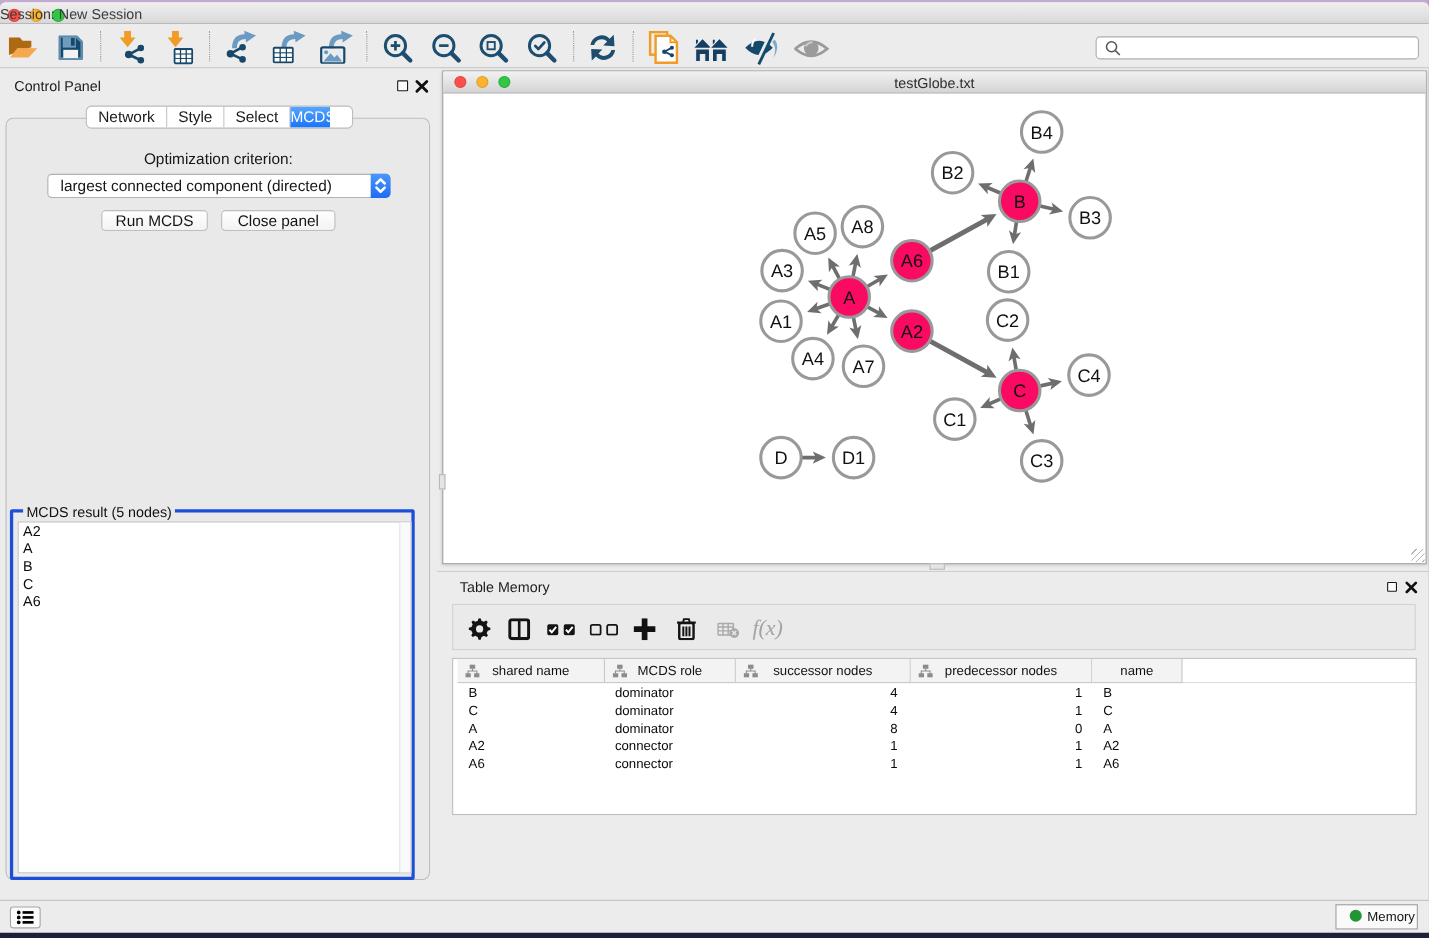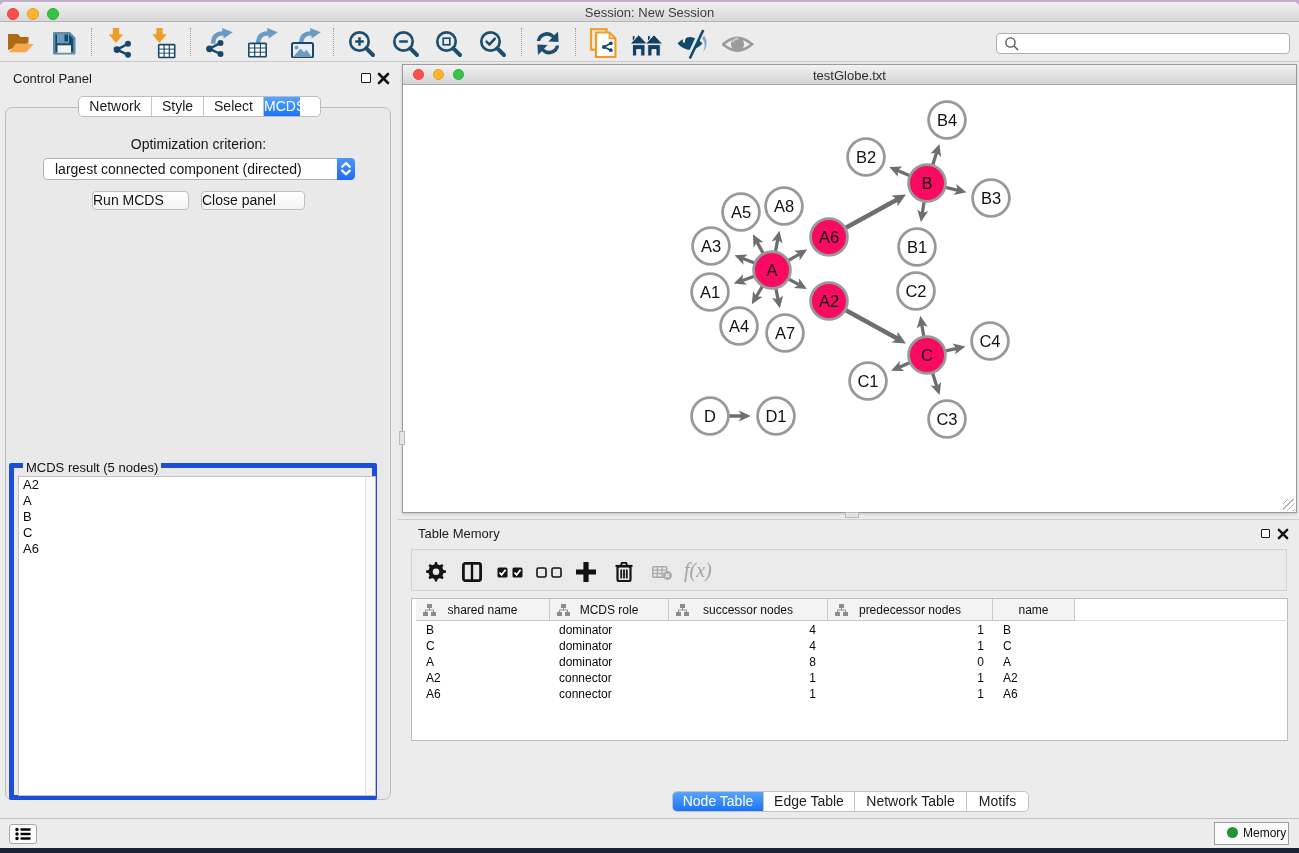--- a/index.html
+++ b/index.html
@@ -2,41 +2,41 @@
 <html><head><meta charset="utf-8">
 <style>
 *{margin:0;padding:0;box-sizing:border-box}
 html,body{width:1299px;height:853px;overflow:hidden;background:#1b2138;font-family:"Liberation Sans",sans-serif}
 .abs{position:absolute}
 #deskTop{position:absolute;left:0;top:0;width:1299px;height:10px;background:#c3aacf}
 #app{position:absolute;left:0;top:2px;width:1299px;height:846px;background:#ececec;border-radius:5px 5px 0 0;overflow:hidden}
 
 #tbar{position:absolute;left:0;top:0;width:1299px;height:20px;background:linear-gradient(#f0f0f0,#d8d8d8);border-bottom:1px solid #b4b4b4;border-radius:5px 5px 0 0}
 #tbar .tl{position:absolute;top:6px;width:12px;height:12px;border-radius:50%}
-#tbar .ttl{position:absolute;left:0;right:0;top:3px;text-align:center;font-size:13px;color:#3c3c3c}
+#tbar .ttl{position:absolute;left:0;right:0;top:3px;text-align:left;font-size:13px;color:#3c3c3c}
 
 #toolbar{position:absolute;left:0;top:20px;width:1299px;height:40px;background:#ececec;border-bottom:1px solid #c9c9c9}
 .sep{position:absolute;top:6px;height:28px;width:0;border-left:1px dotted #9a9a9a}
 .ticon{position:absolute;top:4px}
 #search{position:absolute;left:996px;top:11px;width:294px;height:21px;background:#fff;border:1px solid #aeaeae;border-radius:4px}
 
 #cp{position:absolute;left:0;top:60px;width:397px;height:758px}
 #cp .hdr{position:absolute;left:13px;top:9px;font-size:13px;color:#1c1c1c}
 .fbox{position:absolute;width:10px;height:10px;border:1.6px solid #1a1a1a;border-radius:1px;background:#fdfdfd}
 #cpPanel{position:absolute;left:5px;top:45px;width:386px;height:693px;background:#e9e9e9;border:1px solid #bdbdbd;border-radius:7px}
 .segbar{position:absolute;display:flex;background:#fff;border:1px solid #bcbcbc;border-radius:5px;overflow:hidden}
 .seg{font-size:14px;color:#1b1b1b;text-align:center;line-height:19px;border-right:1px solid #c6c6c6}
 .seg:last-child{border-right:none}
 .seg.on{background:linear-gradient(#56a5fd,#1b74f8);color:#fff}
 #optlabel{position:absolute;left:0;top:74px;width:100%;text-align:center;font-size:14px;color:#161616}
 #dropdown{position:absolute;left:43px;top:96px;width:312px;height:22px;background:#fff;border:1px solid #b2b2b2;border-radius:4px}
 #dropdown .dtext{position:absolute;left:11px;top:2px;font-size:14px;color:#161616}
 #dropdown .stepper{position:absolute;right:-1px;top:-1px;width:18px;height:22px;border-radius:0 4.5px 4.5px 0;background:linear-gradient(#4a97fc,#1e6bf5)}
-.btn{position:absolute;height:19px;background:linear-gradient(#ffffff,#f3f3f3);border:1px solid #bfbfbf;border-radius:4px;font-size:14px;color:#141414;line-height:17px}
-#fieldset{position:absolute;left:9px;top:401px;width:368px;height:337px;border:5px solid #1d4ed8;border-radius:2px}
+.btn{position:absolute;height:19px;background:linear-gradient(#ffffff,#f3f3f3);border:1px solid #bfbfbf;border-radius:4px;font-size:14px;color:#141414;text-align:center;line-height:17px}
+#fieldset{position:absolute;left:9px;top:401px;width:368px;height:337px;border:3px solid #1d4ed8;border-radius:2px}
 #fieldset .legend{position:absolute;left:9px;top:-8px;background:#e9e9e9;padding:0 3px;font-size:13px;color:#111}
 #listbox{position:absolute;left:4px;top:8px;width:358px;height:320px;background:#fff;border:1px solid #c0c0c0}
 #listbox .track{position:absolute;right:0;top:0;width:10px;height:100%;background:#fafafa;border-left:1px solid #e3e3e3}
 #listbox .item{font-size:13px;color:#0a0a0a;padding-left:4px;height:16px;line-height:16px}
 
 #netwin{position:absolute;left:402px;top:62px;width:895px;height:449px;background:#fff;border:1px solid #9b9b9b;box-shadow:0 1px 3px rgba(0,0,0,.18)}
 #netwin .wt{position:absolute;left:0;top:0;width:100%;height:20px;background:linear-gradient(#f2f2f2,#d4d4d4);border-bottom:1px solid #a9a9a9}
 #netwin .wt .ttl{position:absolute;left:0;right:0;top:3px;text-align:center;font-size:13px;color:#2e2e2e}
 .graph{position:absolute;left:0;top:20px}
 #grip{position:absolute;right:1px;bottom:1px;width:12px;height:12px;background:repeating-linear-gradient(135deg,transparent 0 3px,#b5b5b5 3px 4px)}
@@ -442,26 +442,20 @@
         <div class="td" style="left:147px;top:71px">connector</div>
         <div class="td" style="left:328px;top:71px;width:76px;text-align:right">1</div>
         <div class="td" style="left:498px;top:71px;width:74px;text-align:right">1</div>
         <div class="td" style="left:591px;top:71px">A2</div>
         <div class="td" style="left:14px;top:87px">A6</div>
         <div class="td" style="left:147px;top:87px">connector</div>
         <div class="td" style="left:328px;top:87px;width:76px;text-align:right">1</div>
         <div class="td" style="left:498px;top:87px;width:74px;text-align:right">1</div>
         <div class="td" style="left:591px;top:87px">A6</div>
     </div>
-    <div id="btabs">
-      <div class="btab on" style="width:91px">Node Table</div>
-      <div class="btab" style="width:91px">Edge Table</div>
-      <div class="btab" style="width:112px">Network Table</div>
-      <div class="btab" style="width:61px">Motifs</div>
-    </div>
   </div>
   <div id="sbar">
     <div class="lbtn">
         <svg width="16" height="14" style="position:absolute;left:5px;top:2px" viewBox="0 0 16 14">
           <circle cx="2" cy="2.5" r="1.7" fill="#000"></circle>
           <circle cx="2" cy="7" r="1.7" fill="#000"></circle>
           <circle cx="2" cy="11.5" r="1.7" fill="#000"></circle>
           <rect x="5.5" y="1.3" width="10" height="2.4" fill="#000"></rect>
           <rect x="5.5" y="5.8" width="10" height="2.4" fill="#000"></rect>
           <rect x="5.5" y="10.3" width="10" height="2.4" fill="#000"></rect>

